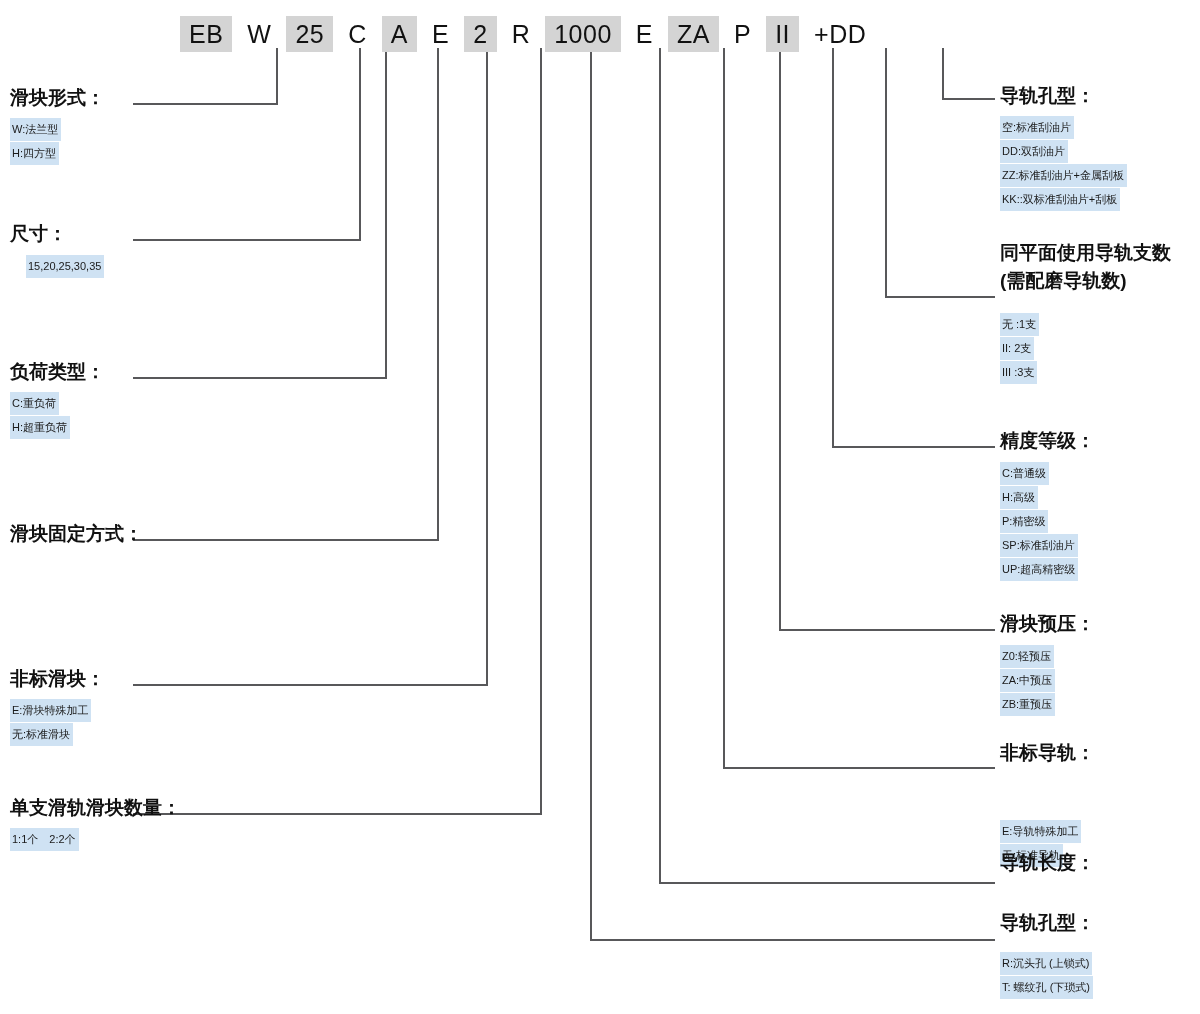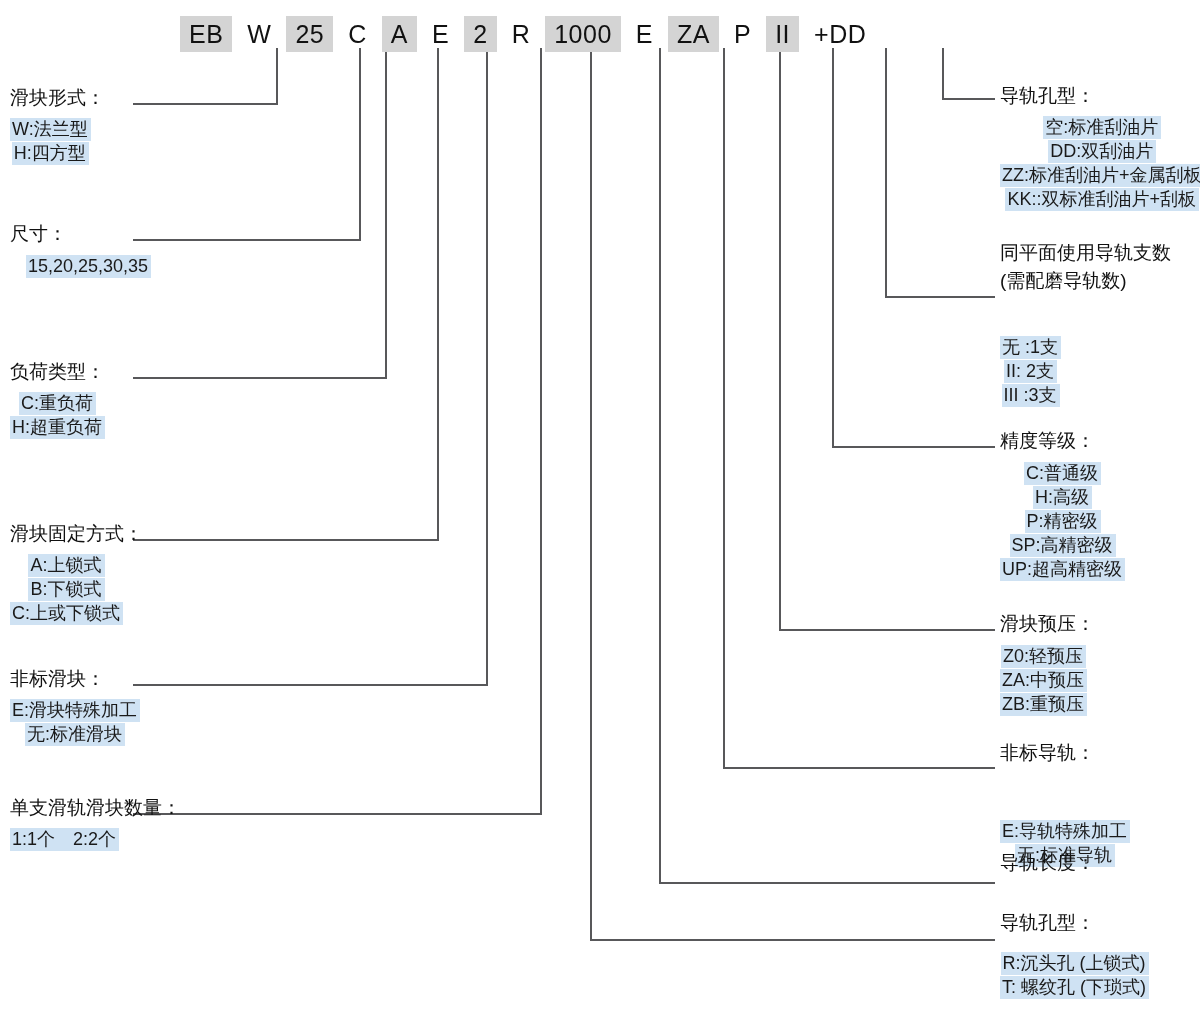--- a/index.html
+++ b/index.html
@@ -22,27 +22,27 @@
     color:#111;
   }
   .code-seg.shaded{background:#d4d4d4;}
   .code-seg.plain{background:transparent;}
   .label{
     position:absolute;
     font-size:19px;
     line-height:26px;
     color:#111;
     white-space:nowrap;
+    font-weight:bold;
   }
   .optlist{
     position:absolute;
-    font-size:18px;
+    font-size:11px;
     line-height:22px;
     white-space:nowrap;
-    text-align:center;
   }
   .optlist .opt{
     background:#cfe2f3;
     display:inline-block;
     padding:0px 3px 1px 2px;
     margin-bottom:1px;
   }
   svg{position:absolute;left:0;top:0;width:1200px;height:1014px;pointer-events:none;}
   .ln{stroke:#58585a;stroke-width:2;fill:none;}
 </style>
@@ -97,25 +97,20 @@
     <div><span class="opt">15,20,25,30,35</span></div>
   </div>
 
   <div class="label" style="left:10px;top:359px;">负荷类型：</div>
   <div class="optlist" style="left:10px;top:392px;">
     <div><span class="opt">C:重负荷</span></div>
     <div><span class="opt">H:超重负荷</span></div>
   </div>
 
   <div class="label" style="left:10px;top:521px;">滑块固定方式：</div>
-  <div class="optlist" style="left:10px;top:554px;">
-    <div><span class="opt">A:上锁式</span></div>
-    <div><span class="opt">B:下锁式</span></div>
-    <div><span class="opt">C:上或下锁式</span></div>
-  </div>
 
   <div class="label" style="left:10px;top:666px;">非标滑块：</div>
   <div class="optlist" style="left:10px;top:699px;">
     <div><span class="opt">E:滑块特殊加工</span></div>
     <div><span class="opt">无:标准滑块</span></div>
   </div>
 
   <div class="label" style="left:10px;top:795px;">单支滑轨滑块数量：</div>
   <div class="optlist" style="left:10px;top:828px;">
     <div><span class="opt">1:1个　2:2个</span></div>
@@ -124,32 +119,32 @@
   <div class="label" style="left:1000px;top:83px;">导轨孔型：</div>
   <div class="optlist" style="left:1000px;top:116px;text-decoration:underline;">
     <div><span class="opt">空:标准刮油片</span></div>
     <div><span class="opt">DD:双刮油片</span></div>
     <div><span class="opt">ZZ:标准刮油片+金属刮板</span></div>
     <div><span class="opt">KK::双标准刮油片+刮板</span></div>
   </div>
 
   <div class="label" style="left:1000px;top:240px;">同平面使用导轨支数</div>
   <div class="label" style="left:1000px;top:268px;text-align:right;">(需配磨导轨数)</div>
-  <div class="optlist" style="left:1000px;top:313px;margin-top:23px;">
+  <div class="optlist" style="left:1000px;top:313px;">
     <div><span class="opt">无 :1支</span></div>
     <div><span class="opt">II: 2支</span></div>
     <div><span class="opt">III :3支</span></div>
   </div>
 
   <div class="label" style="left:1000px;top:428px;">精度等级：</div>
   <div class="optlist" style="left:1000px;top:462px;">
     <div><span class="opt">C:普通级</span></div>
     <div><span class="opt">H:高级</span></div>
     <div><span class="opt">P:精密级</span></div>
-    <div><span class="opt">SP:高精密级</span></div>
+    <div><span class="opt">SP:标准刮油片</span></div>
     <div><span class="opt">UP:超高精密级</span></div>
   </div>
 
   <div class="label" style="left:1000px;top:611px;">滑块预压：</div>
   <div class="optlist" style="left:1000px;top:645px;">
     <div><span class="opt">Z0:轻预压</span></div>
     <div><span class="opt">ZA:中预压</span></div>
     <div><span class="opt">ZB:重预压</span></div>
   </div>
 

